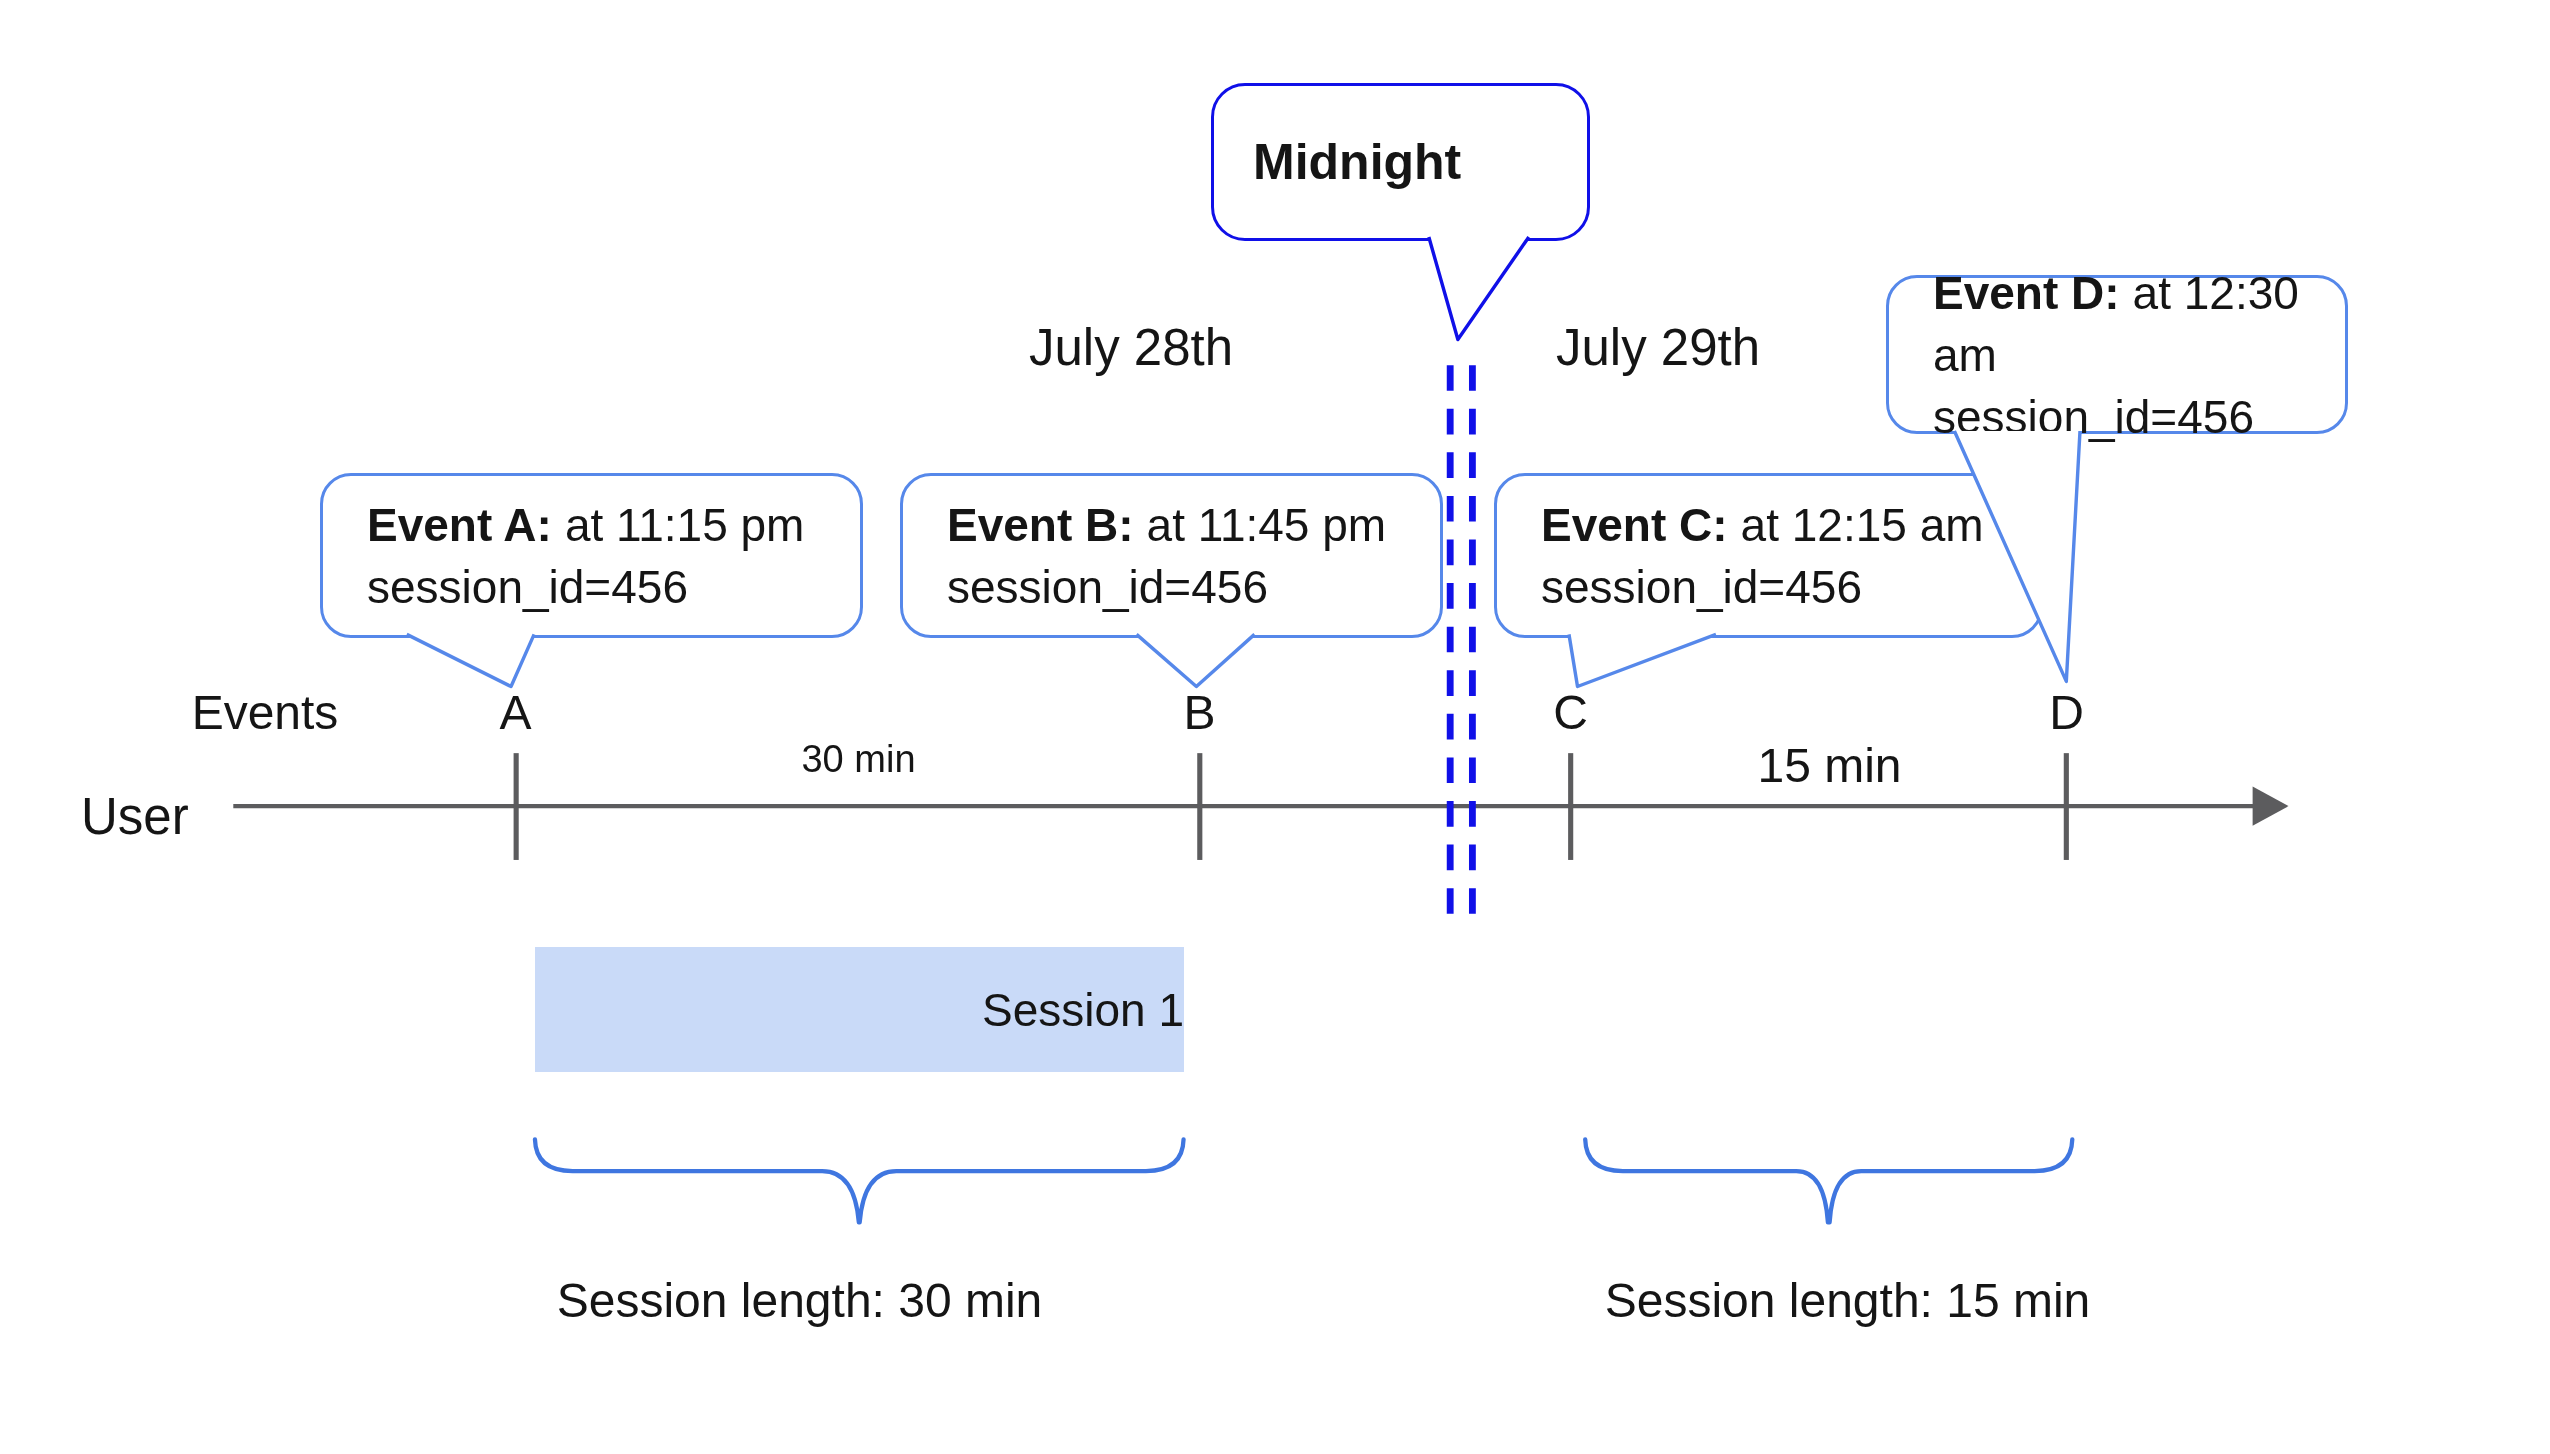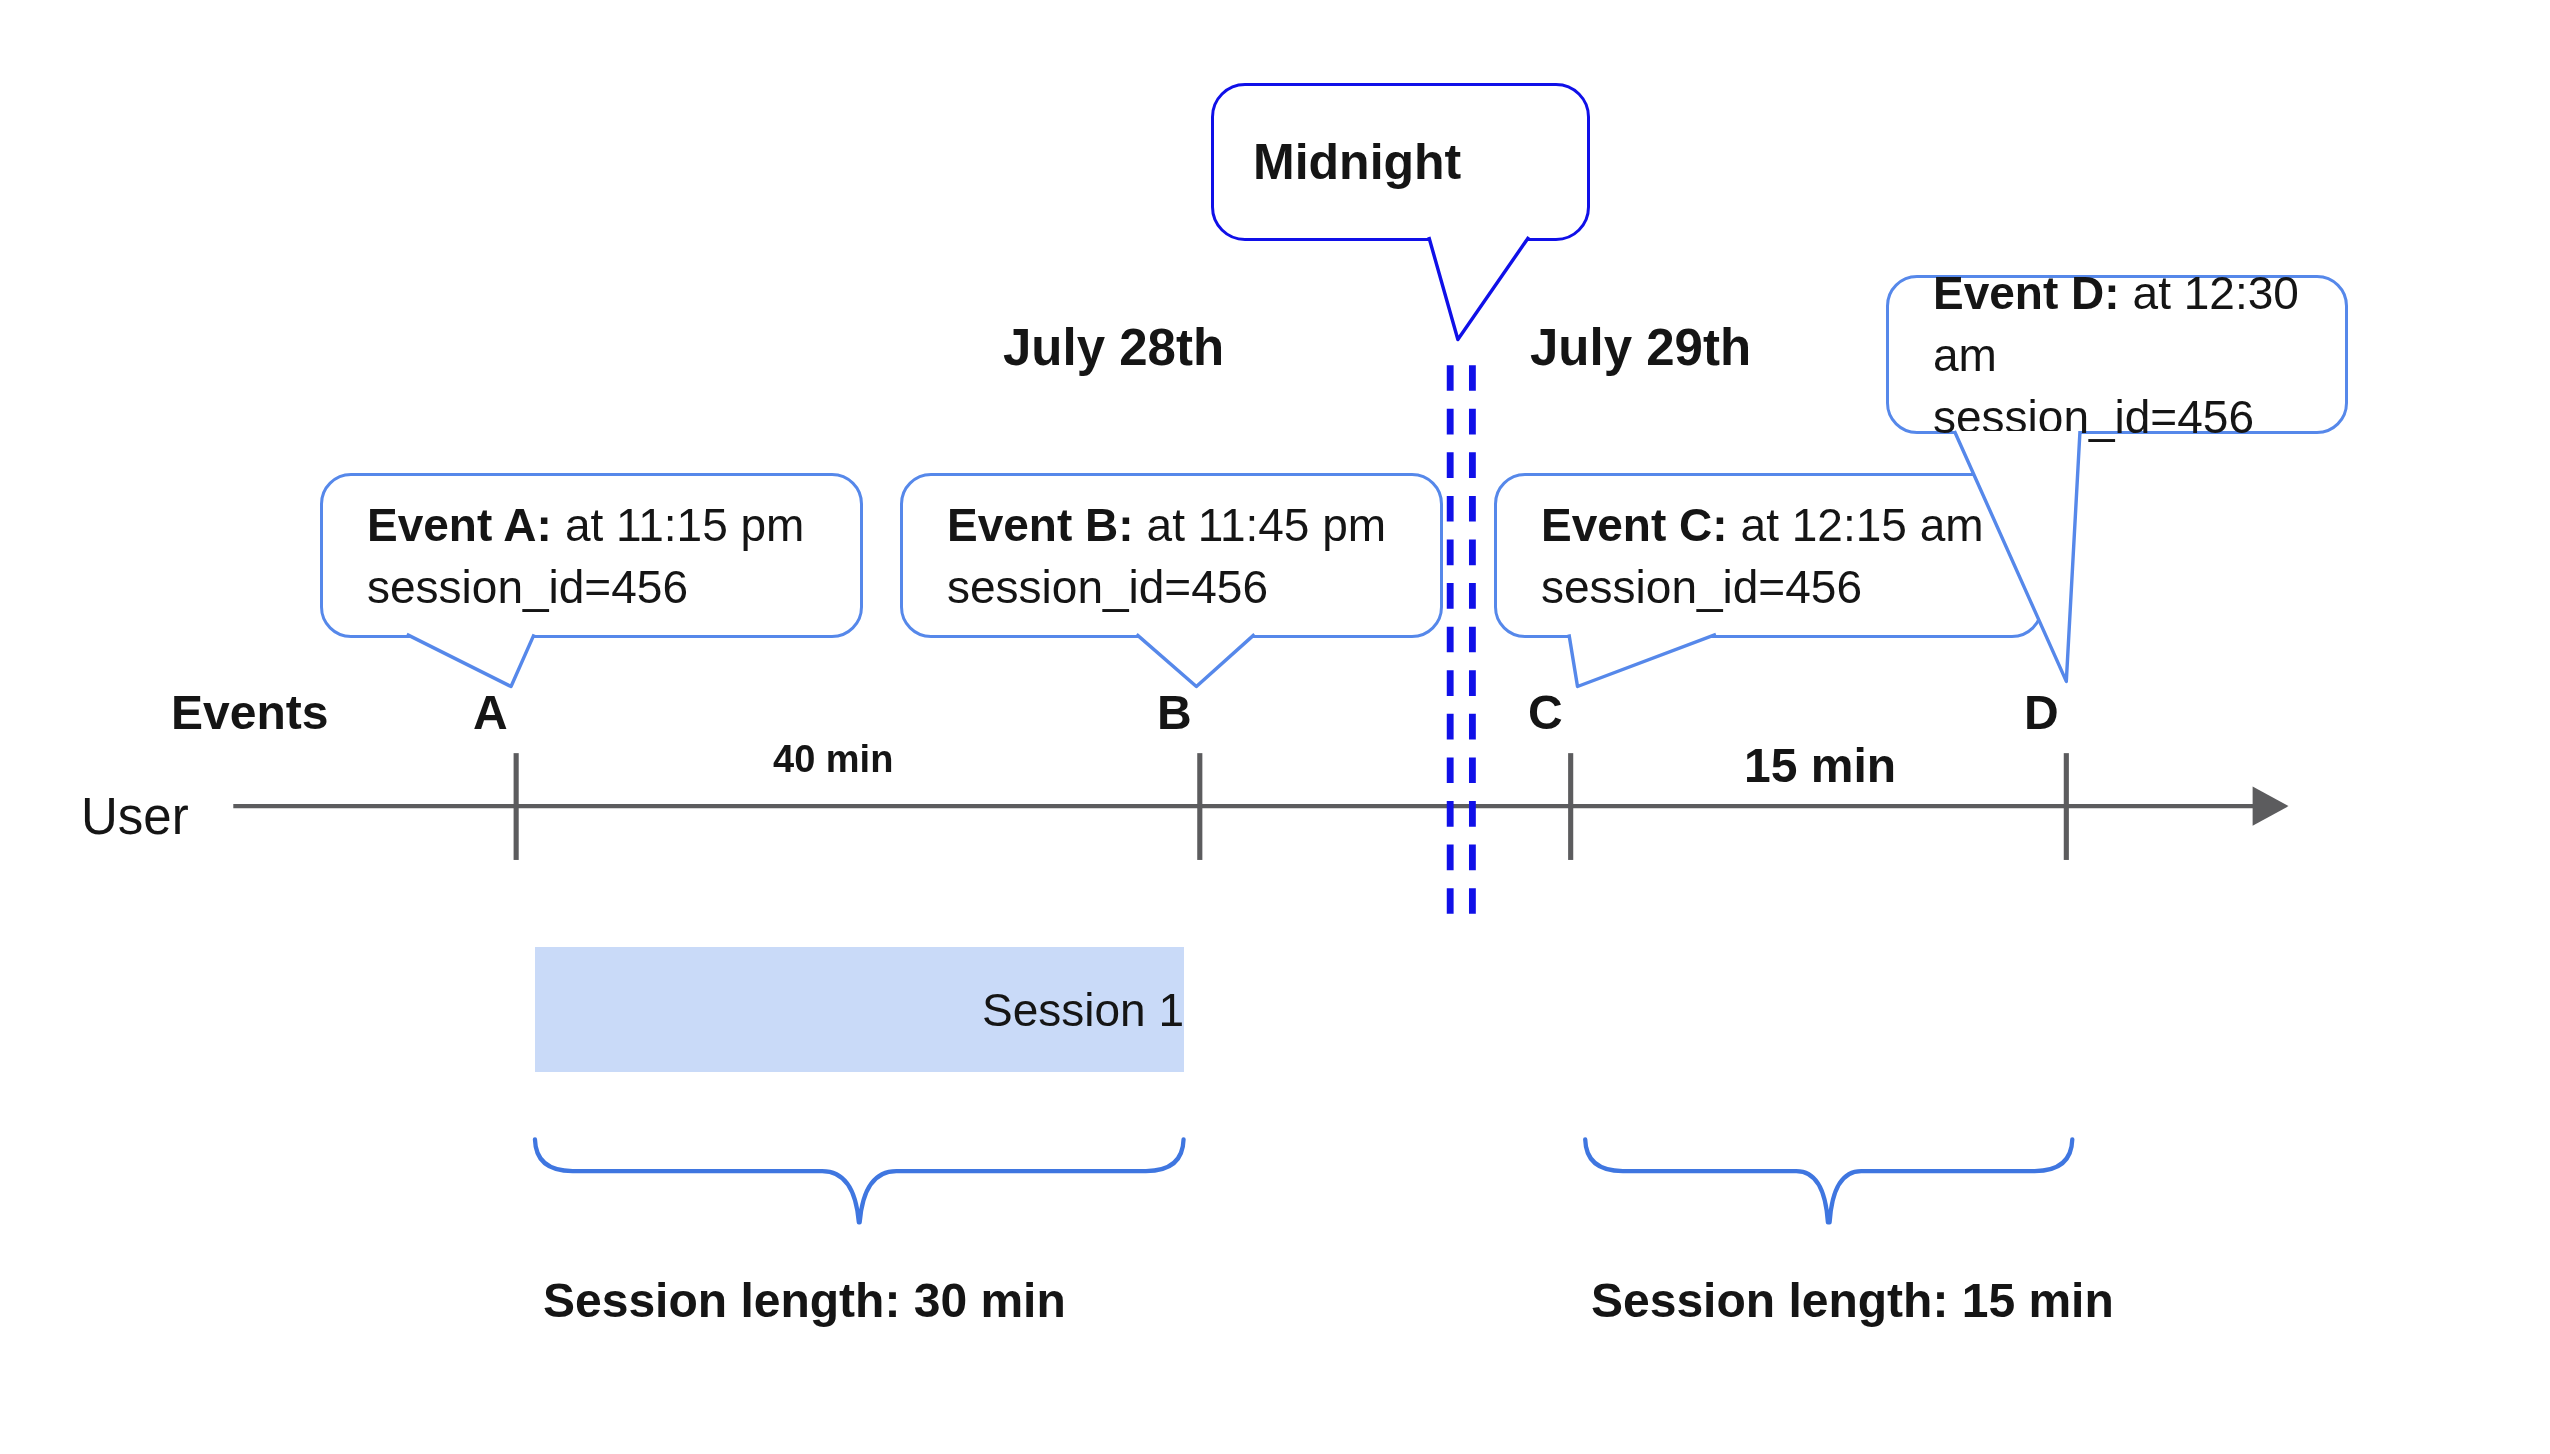--- a/index.html
+++ b/index.html
@@ -45,21 +45,21 @@
   
   .session-box{
     position:absolute;height:125px;
     background:var(--session-fill,#c9daf8);
     display:flex;align-items:center;justify-content:flex-end;
     font-size:46px;
   }
 
   
   .lbl{position:absolute;white-space:nowrap;}
-  .center{font-weight:bold;}
+  .center{text-align:center;}
 </style>
 </head>
 <body>
 
 <div class="stage" style="--bubble-border: #5688ea; --royal-blue: #1010e8; --brace: #3f76e0; --session-fill: #c9daf8; --timeline: #5c5c5e; --text: #151515;">
 
   <svg width="2550" height="1455" viewBox="0 0 2984 1702">
     <line class="axis-line" x1="273" y1="943" x2="2640" y2="943"></line>
     <polygon class="arrowhead" points="2636,920 2678,943 2636,966"></polygon>
 
@@ -115,20 +115,20 @@
   <div class="lbl center" style="left:1530px;top:318px;width:256px;font-size:51px;">July 29th</div>
 
   <div class="lbl center" style="left:171px;top:685px;width:188px;font-size:48px;">Events</div>
   <div class="lbl" style="left:81px;top:787px;font-size:51px;">User</div>
 
   <div class="lbl center" style="left:473px;top:685px;width:85px;font-size:48px;">A</div>
   <div class="lbl center" style="left:1157px;top:685px;width:85px;font-size:48px;">B</div>
   <div class="lbl center" style="left:1528px;top:685px;width:85px;font-size:48px;">C</div>
   <div class="lbl center" style="left:2024px;top:685px;width:85px;font-size:48px;">D</div>
 
-  <div class="lbl center" style="left:773px;top:738px;width:171px;font-size:38px;">40 min</div>
+  <div class="lbl center" style="left:773px;top:738px;width:171px;font-size:38px;">30 min</div>
   <div class="lbl center" style="left:1744px;top:738px;width:171px;font-size:48px;">15 min</div>
 
   <div class="lbl center" style="left:543px;top:1273px;width:513px;font-size:48px;">Session length: 30 min</div>
   <div class="lbl center" style="left:1591px;top:1273px;width:513px;font-size:48px;">Session length: 15 min</div>
 
 </div>
 
 
 </body></html>

